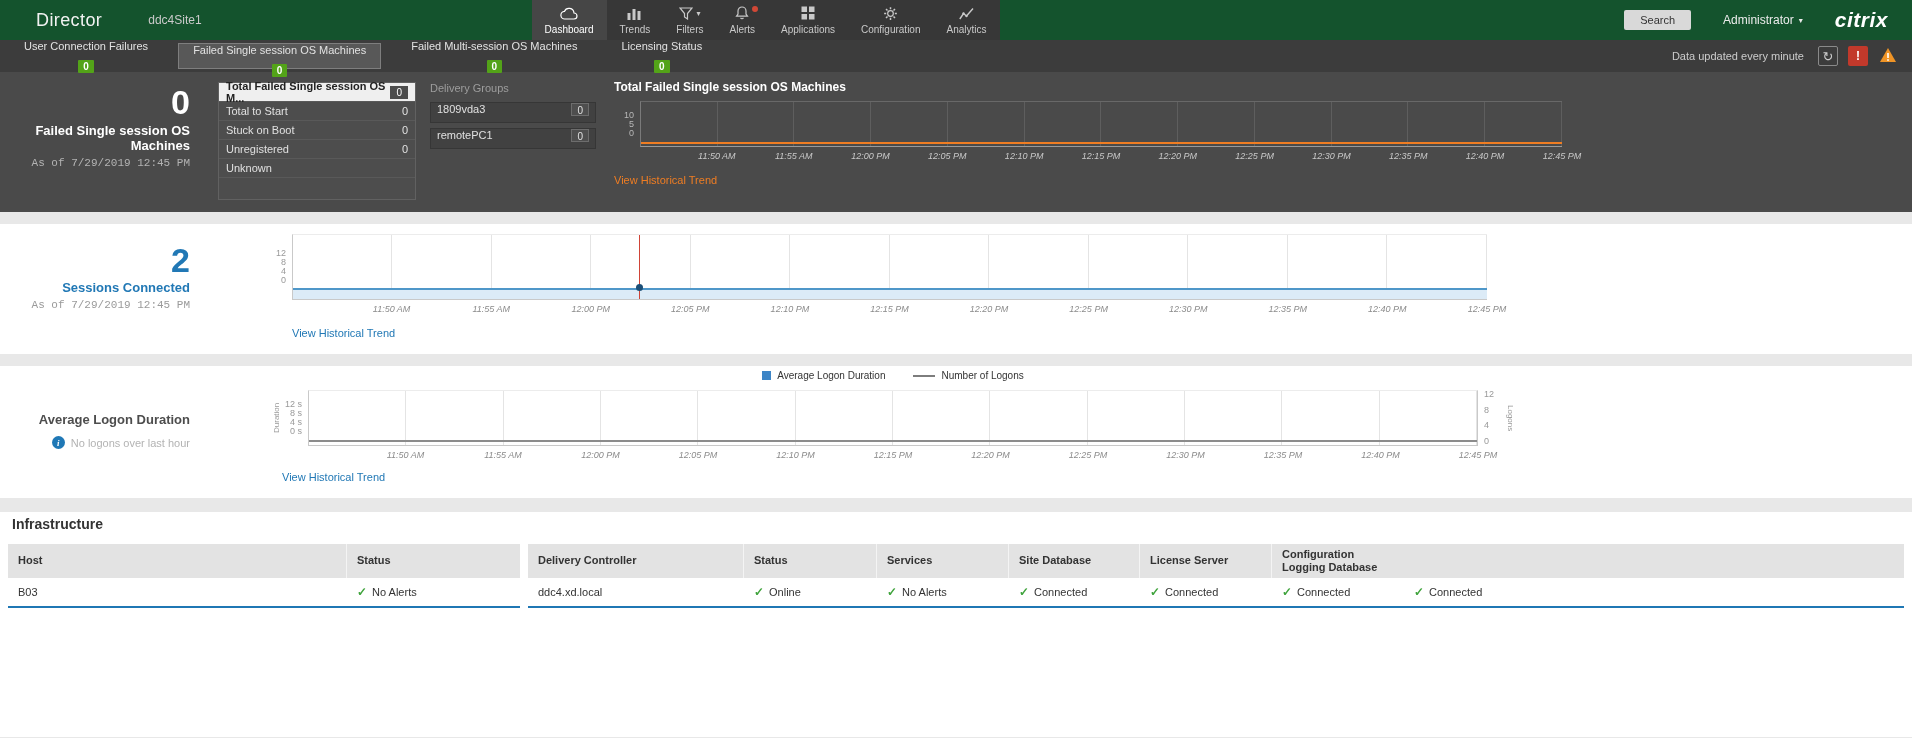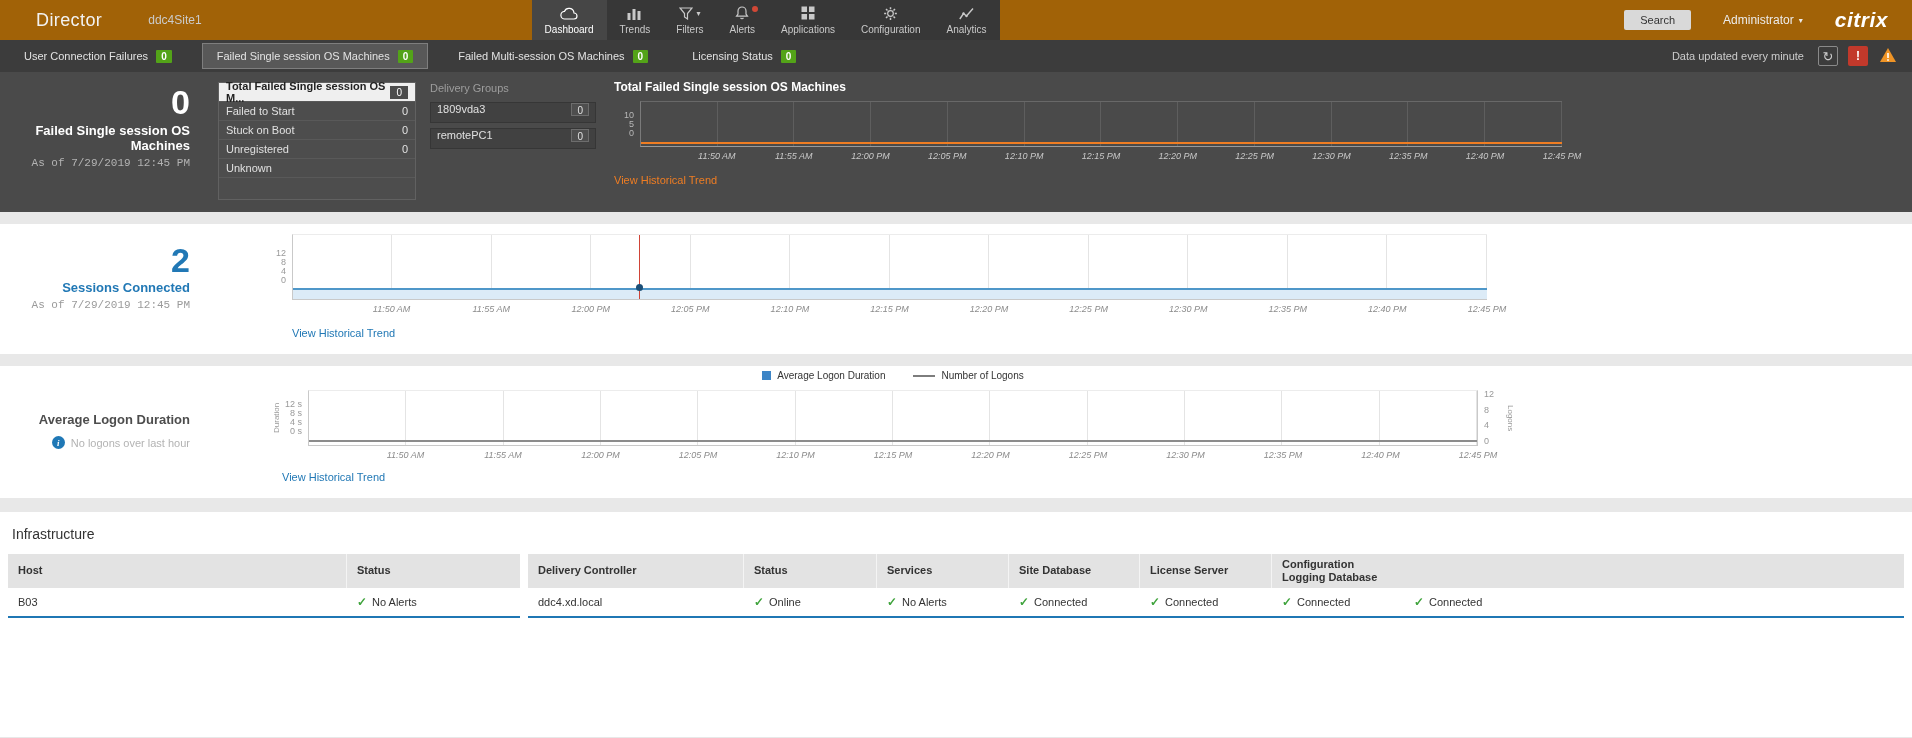--- a/index.html
+++ b/index.html
@@ -1,21 +1,21 @@
 <!DOCTYPE html>
 <html><head>
 <meta charset="utf-8">
 <style>
   * { margin:0; padding:0; box-sizing:border-box; }
   body { width:1912px; height:738px; overflow:hidden; background:#e8e8e8;
          font-family:"Liberation Sans", sans-serif; }
   .page { width:1912px; height:738px; position:relative; }
 
   
-  .topnav { height:40px; background:#a16207; display:flex; align-items:center; }
+  .topnav { height:40px; background:#14532d; display:flex; align-items:center; }
   .brand { font-size:18px; color:#f2f2f2; margin-left:36px; letter-spacing:.4px; font-weight:400; }
   .site  { font-size:12px; color:#cbcbcb; margin-left:46px; }
   .nav-items { display:flex; height:40px; margin-left:330px; background:#373737; }
   .nav-item { display:flex; flex-direction:column; align-items:center; justify-content:center;
               gap:3px; padding:0 13px; color:#c9c9c9; cursor:pointer; position:relative; }
   .nav-item.active { background:#464646; color:#ffffff; }
   .nicon { height:15px; display:flex; align-items:center; gap:3px; }
   .nlabel { font-size:10px; white-space:nowrap; }
   .alert-dot { position:absolute; top:6px; right:10px; width:6px; height:6px; border-radius:50%;
                background:#d14836; }
@@ -24,21 +24,21 @@
   .search-btn { background:#d9d9d9; color:#333; font-size:11px; border:none; border-radius:2px;
                 padding:4px 16px; cursor:pointer; font-family:inherit; }
   .user-menu { color:#ececec; font-size:12px; display:flex; align-items:center; gap:5px; cursor:pointer; }
   .user-caret { font-size:8px; color:#ececec; }
   .citrix-logo { color:#ffffff; font-size:21px; font-style:italic; font-weight:bold; letter-spacing:.5px; }
 
   
   .tabbar { height:32px; background:#3c3c3c; display:flex; align-items:center; }
   .tabs { display:flex; align-items:center; gap:16px; margin-left:10px; height:32px; }
   .tab { display:flex; align-items:center; gap:8px; padding:0 14px; height:32px;
-         font-size:11px; color:#e2e2e2; cursor:pointer; white-space:nowrap; }
+         font-size:11px; color:#e2e2e2; cursor:pointer; white-space:nowrap;flex-direction:column; }
   .tab.active { background:#585858; border:1px solid #7e7e7e; height:26px; }
   .badge { background:#53a318; color:#fff; font-size:10px; font-weight:bold; padding:1px 5px;
            border-radius:1px; min-width:9px; text-align:center; }
   .tabbar-right { margin-left:auto; display:flex; align-items:center; gap:10px; margin-right:14px; }
   .updated { color:#cccccc; font-size:11px; margin-right:4px; }
   .icon-btn { width:20px; height:20px; display:flex; align-items:center; justify-content:center;
               cursor:pointer; border-radius:2px; font-family:inherit; }
   .refresh-btn { border:1px solid #8a8a8a; background:transparent; color:#cccccc; font-size:13px; }
   .red-btn { border:none; background:#c2392b; color:#fff; font-weight:bold; font-size:12px; }
   .warn-btn { border:none; background:transparent; }
@@ -134,21 +134,21 @@
       background-image:repeating-linear-gradient(to right, transparent 0,
         transparent calc(8.3333% - 1px), #e4e4e4 calc(8.3333% - 1px), #e4e4e4 8.3333%); }
   .line-gray { position:absolute; left:0; right:0; bottom:3px; height:2px; background:#8c8c8c; }
   .p3-chart .xlabels { color:#8b8b8b; margin-left:38px; margin-right:38px; }
   .p3-chart .hist-link { color:#2178b5; margin-top:11px; margin-left:12px; }
 
   .gap2 { height:14px; background:#e8e8e8; }
 
   
   .infra { background:#ffffff; height:225px; padding:0 8px; }
-  .infra-title { font-size:14px; color:#333; font-weight:normal; padding:14px 0 12px 4px; }
+  .infra-title { font-size:14px; color:#333; font-weight:bold; padding:4px 0 12px 4px; }
   .tables { display:flex; gap:8px; align-items:flex-start; }
   .thead { display:flex; background:#e3e3e3; }
   .th { font-size:11px; font-weight:bold; color:#333; padding:0 10px; display:flex;
         align-items:center; height:34px; border-right:1px solid #f4f4f4; line-height:1.2; }
   .th:last-child { border-right:none; }
   .trow { display:flex; border-bottom:2px solid #1f77b4; background:#fff; cursor:pointer; }
   .td { font-size:11px; color:#333; padding:0 10px; height:28px; display:flex;
         align-items:center; gap:5px; }
   .check { color:#3fa33c; font-weight:bold; font-size:12px; }
   .host-table { width:512px; flex-shrink:0; }
@@ -287,21 +287,21 @@
       <div class="p1-title">Failed Single session OS Machines</div>
       <div class="as-of">As of 7/29/2019 12:45 PM</div>
     </div>
 
     <div class="cat-list">
       <div class="cat-row selected">
         <span>Total Failed Single session OS M...</span>
         <span class="cat-badge">0</span>
       </div>
       <div class="cat-row">
-        <span>Failed to Start</span>
+        <span>Total to Start</span>
         <span class="cat-badge">0</span>
       </div>
       <div class="cat-row">
         <span>Stuck on Boot</span>
         <span class="cat-badge">0</span>
       </div>
       <div class="cat-row">
         <span>Unregistered</span>
         <span class="cat-badge">0</span>
       </div>

